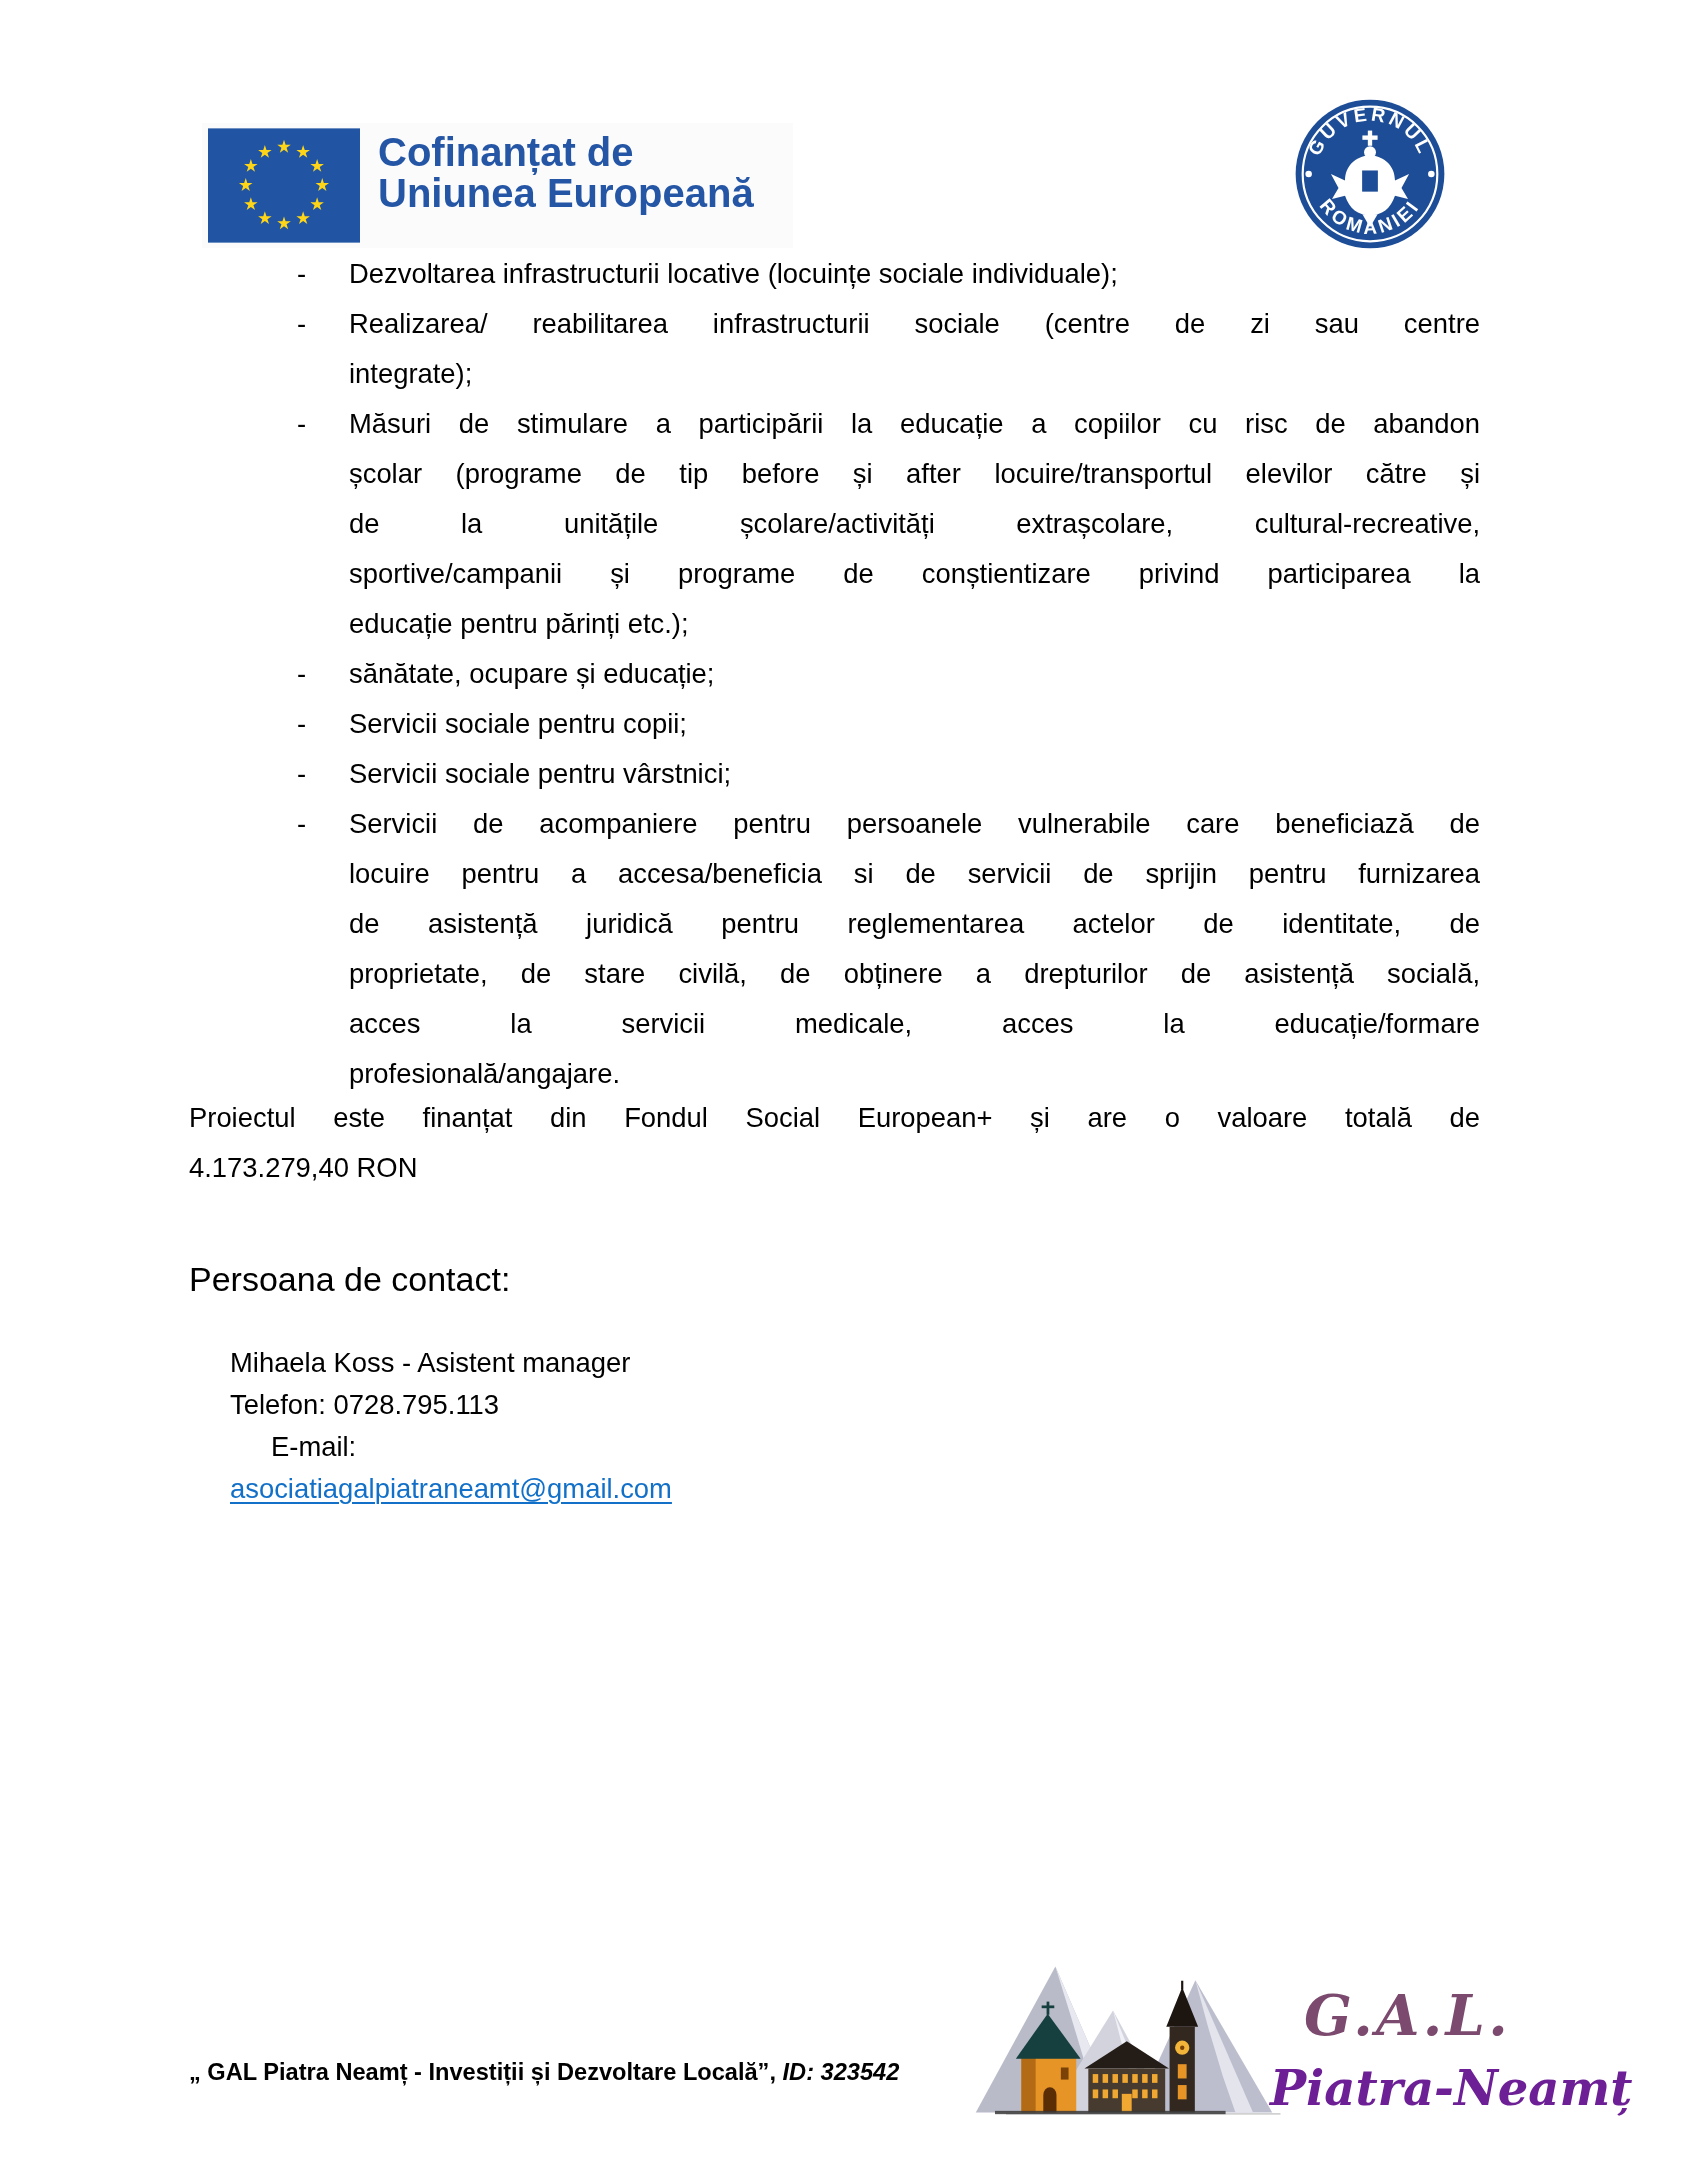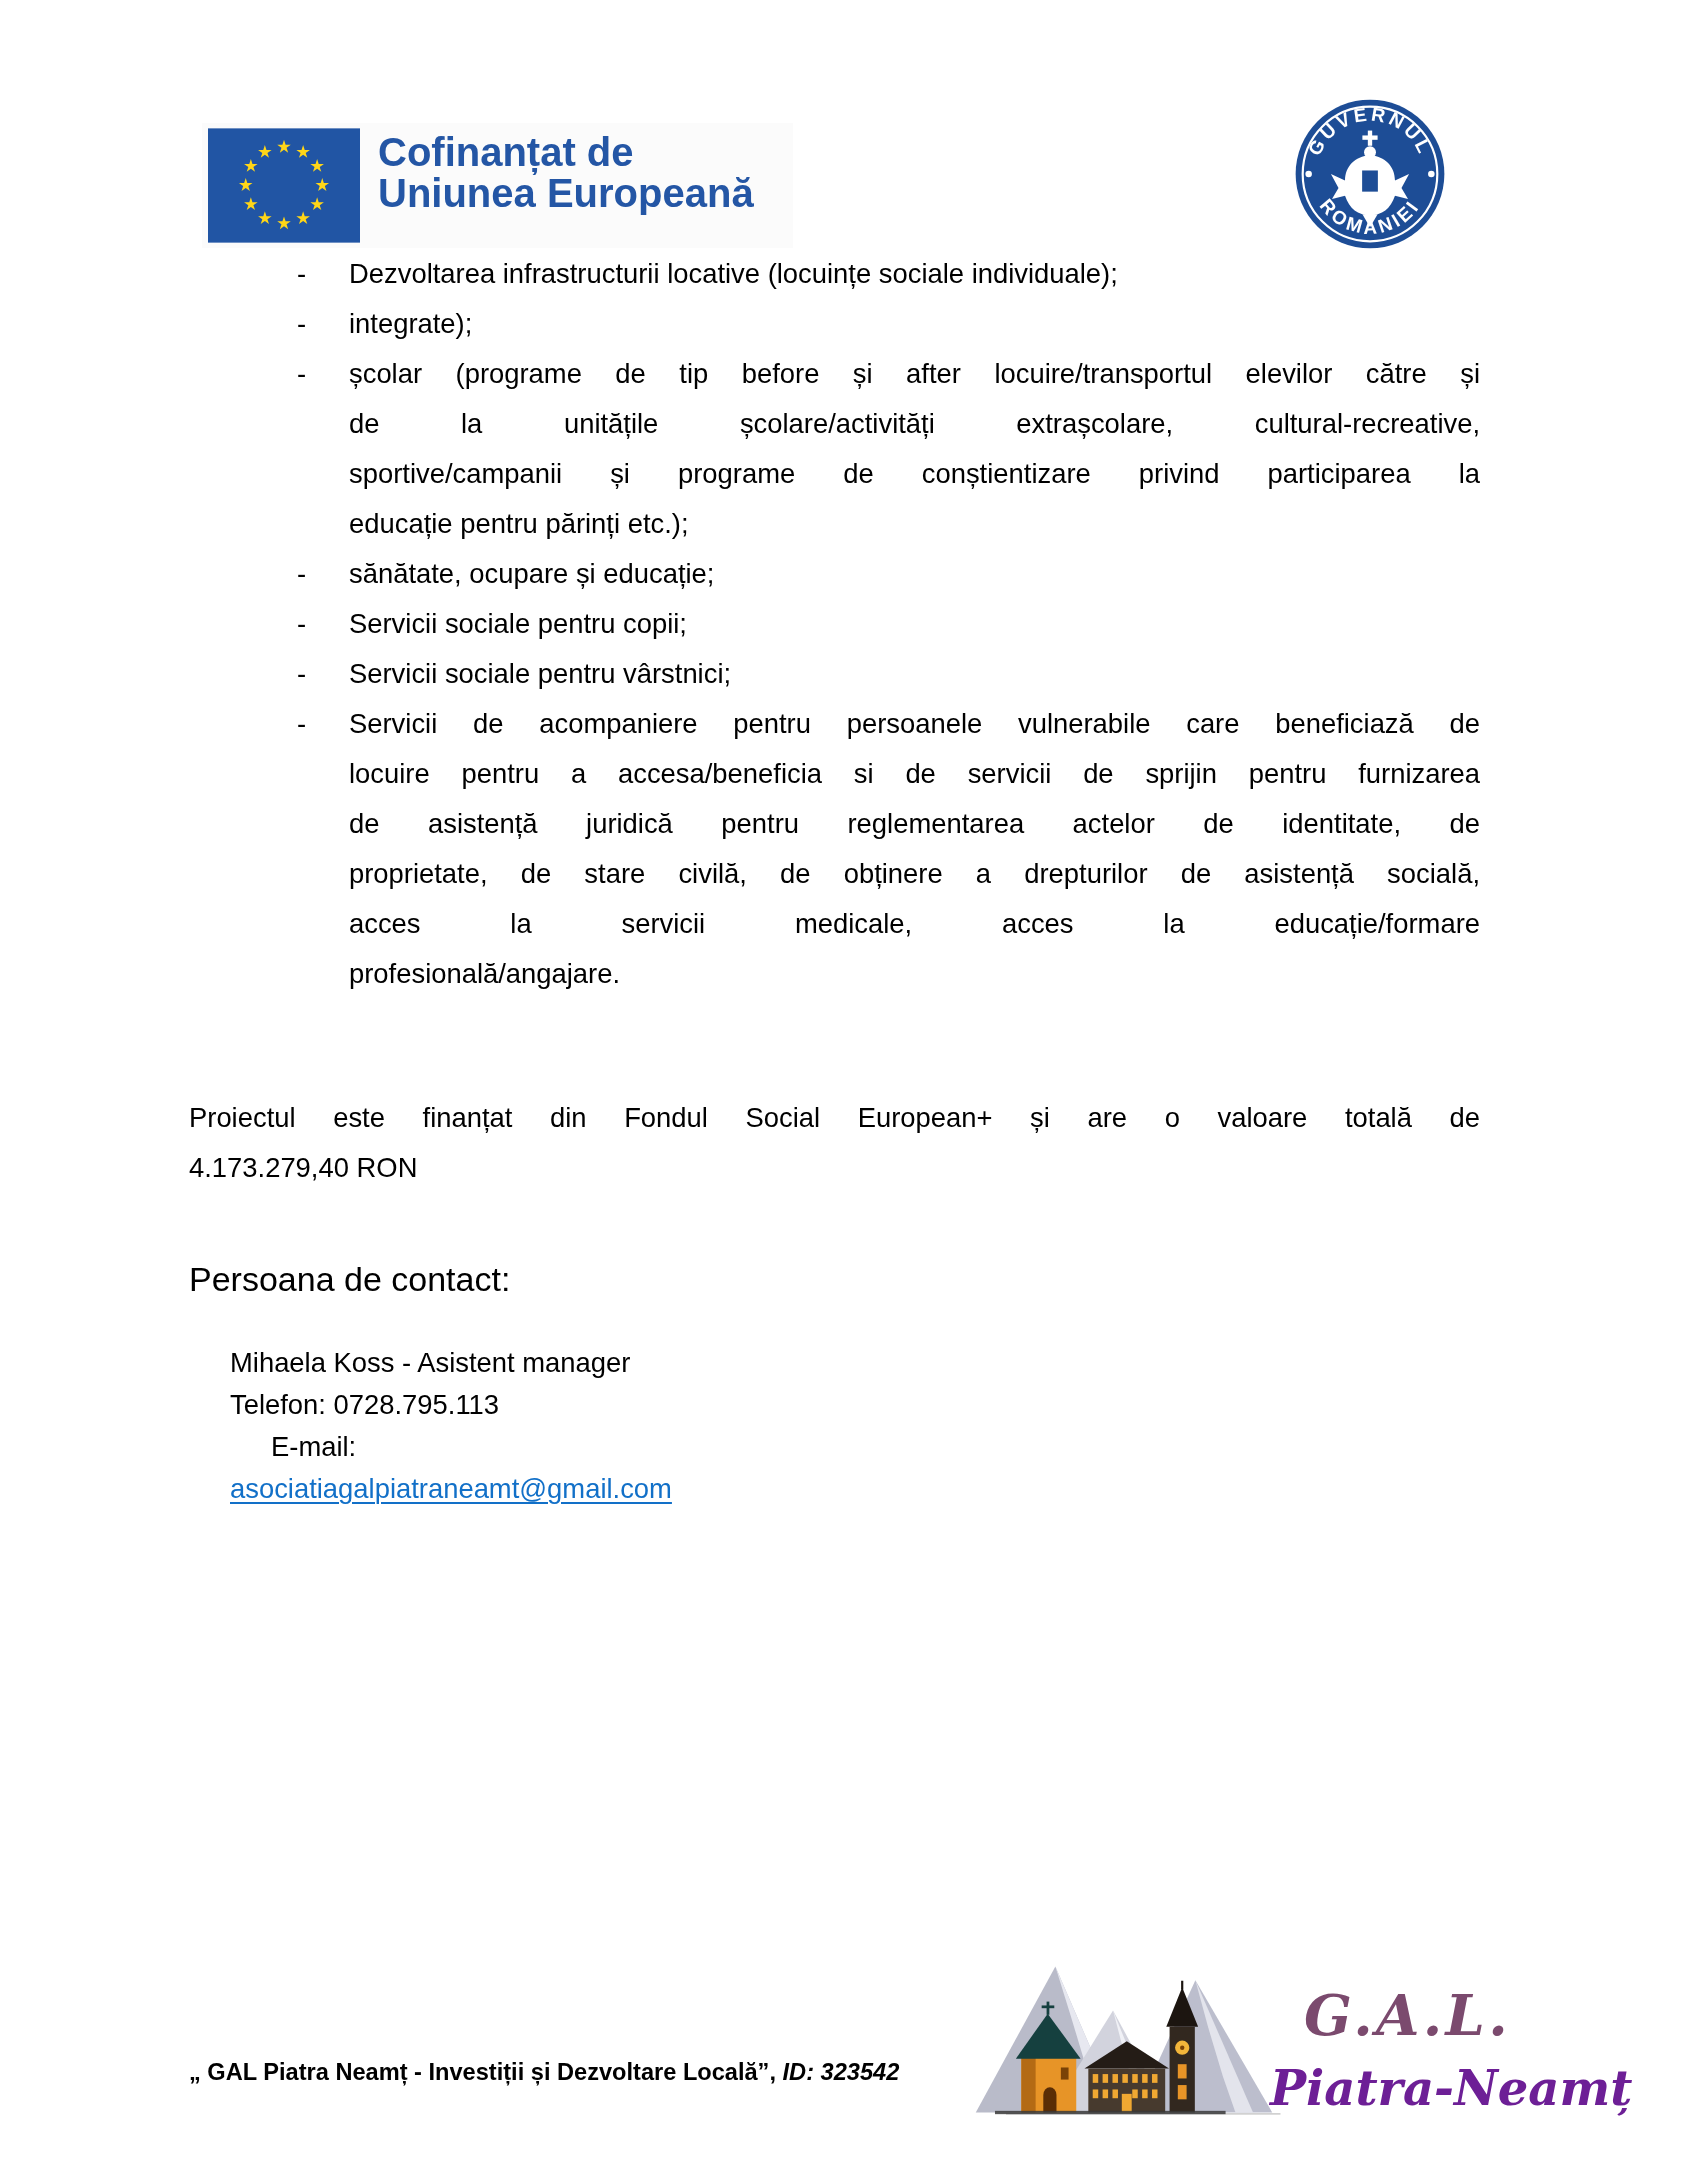--- a/index.html
+++ b/index.html
@@ -95,24 +95,26 @@
 </svg>
 
 <div class="bullets">
   <ul>
       <li>
         <span class="dash">-</span>
         <span class="bline">Dezvoltarea infrastructurii locative (locuințe sociale individuale);</span>
       </li>
       <li>
         <span class="dash">-</span>
+        <span class="bline jfull">Realizarea/ reabilitarea infrastructurii sociale (centre de zi sau centre</span>
         <span class="bline">integrate);</span>
       </li>
       <li>
         <span class="dash">-</span>
+        <span class="bline jfull">Măsuri de stimulare a participării la educație a copiilor cu risc de abandon</span>
         <span class="bline jfull">școlar (programe de tip before și after locuire/transportul elevilor către și</span>
         <span class="bline jfull">de la unitățile școlare/activități extrașcolare, cultural-recreative,</span>
         <span class="bline jfull">sportive/campanii și programe de conștientizare privind participarea la</span>
         <span class="bline">educație pentru părinți etc.);</span>
       </li>
       <li>
         <span class="dash">-</span>
         <span class="bline">sănătate, ocupare și educație;</span>
       </li>
       <li>

